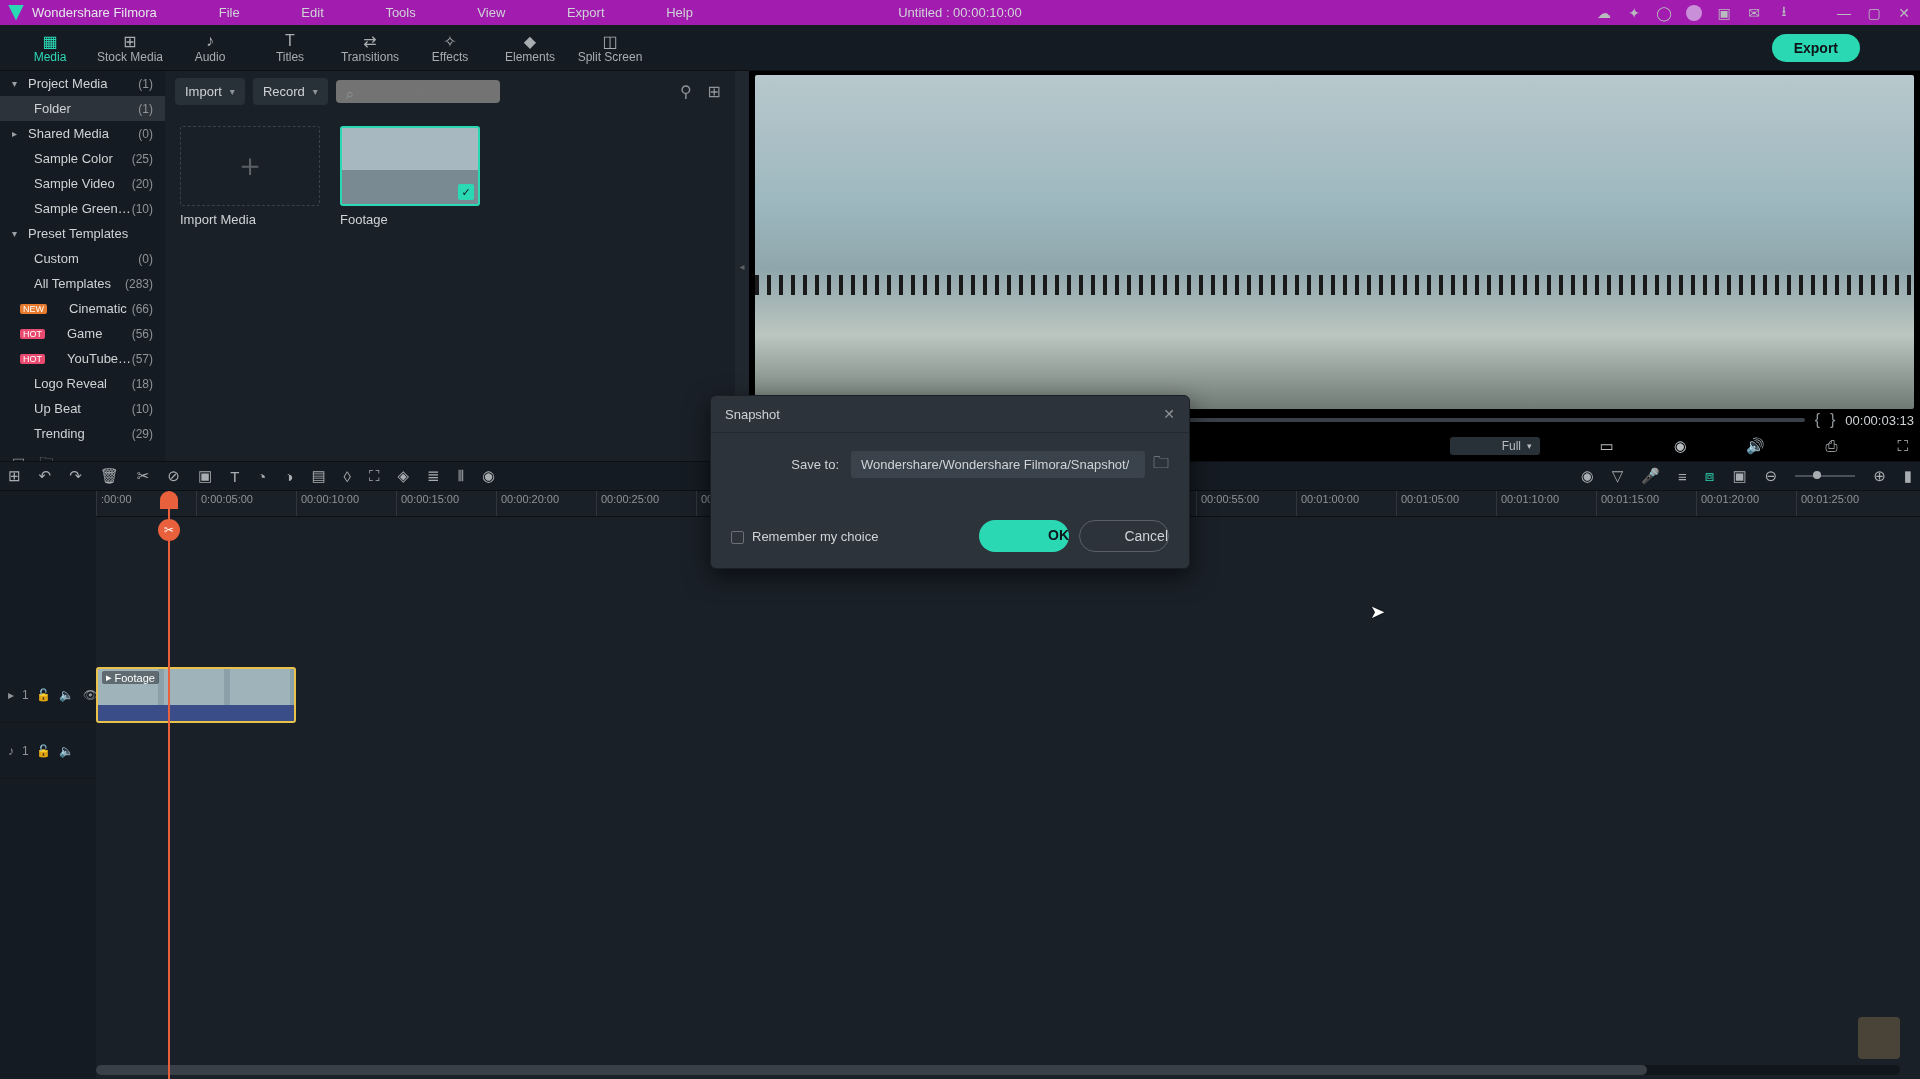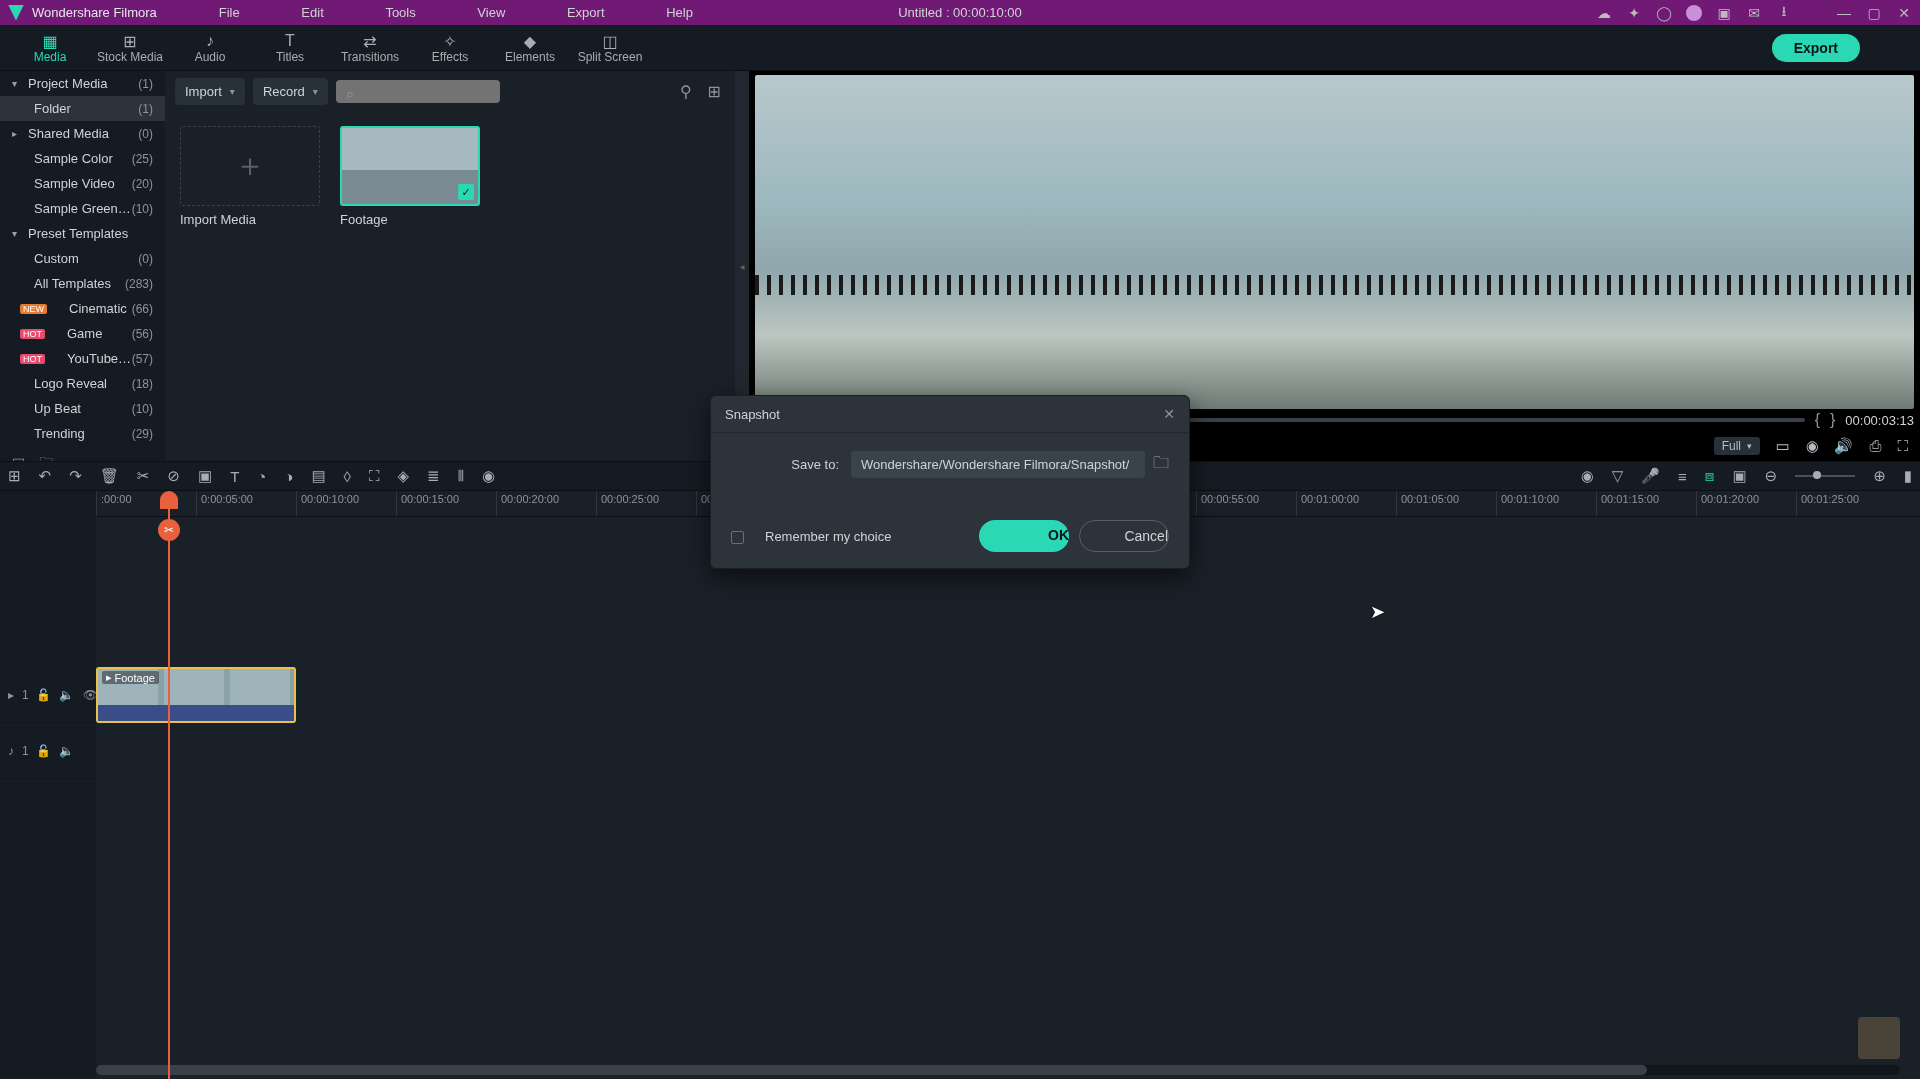--- a/index.html
+++ b/index.html
@@ -1,19 +1,19 @@
 <!DOCTYPE html>
 <html><head>
 <meta charset="utf-8">
 <style>
 * { margin:0; padding:0; box-sizing:border-box; font-family:"Segoe UI",Arial,sans-serif; }
 body { background:#1a2028; color:#cfd3d6; overflow:hidden; width:1920px; height:1079px; position:relative; }
 
 
-.titlebar { height:25px; background:#701a75; display:flex; align-items:center; padding:0 8px; font-size:13px; }
+.titlebar { height:25px; background:#a21caf; display:flex; align-items:center; padding:0 8px; font-size:13px; }
 .titlebar .logo { width:16px; height:16px; background:#2bd8b4; clip-path:polygon(0 0,100% 0,50% 100%); margin-right:8px; }
 .titlebar .app-name { color:#e5e7e9; margin-right:18px; }
 .titlebar .menus span { margin-right:14px; color:#cfd3d6; cursor:pointer;padding-left:44px; }
 .titlebar .center-title { position:absolute; left:50%; transform:translateX(-50%); color:#cfd3d6; font-size:13px; }
 .titlebar .right-icons { margin-left:auto; display:flex; align-items:center; gap:14px; }
 .titlebar .right-icons span { width:16px; height:16px; display:inline-flex; align-items:center; justify-content:center; color:#b8bcbf; cursor:pointer; font-size:14px; }
 .titlebar .avatar { width:16px; height:16px; border-radius:50%; background:#c98fd8; }
 
 
 .tabbar { height:46px; background:#151b22; border-bottom:1px solid #0c1014; display:flex; align-items:center; padding:0 10px; }
@@ -59,21 +59,21 @@
 .video .pier { position:absolute; left:0; right:0; top:60%; height:20px; background:repeating-linear-gradient(90deg,#1a1a1a 0 4px,transparent 4px 12px); }
 .preview .progress { height:22px; display:flex; align-items:center; gap:10px; }
 .preview .progress .bar { flex:1; height:4px; background:#3a4048; border-radius:2px; position:relative; }
 .preview .progress .bar .fill { position:absolute; left:0; top:0; bottom:0; width:22%; background:#2bd8b4; border-radius:2px; }
 .preview .progress .bar .knob { position:absolute; left:22%; top:-4px; width:12px; height:12px; background:#e5e7e9; border-radius:50%; }
 .preview .progress .tc { font-size:13px; color:#cfd3d6; }
 .preview .progress .brace { color:#8e9498; font-size:16px; cursor:pointer; }
 .preview .ctrlbar { height:30px; display:flex; align-items:center; gap:16px; justify-content:flex-end; padding:0 6px; color:#b8bcbf; font-size:15px; }
 .preview .ctrlbar .quality { background:#283038; border-radius:3px; padding:2px 8px; font-size:12px; display:flex; align-items:center; gap:6px; }
 .preview .ctrlbar .quality::after{ content:"▾"; font-size:9px; }
-.preview .ctrlbar span[data-interactable] { cursor:pointer; }
+.preview .ctrlbar span[data-interactable] { cursor:pointer;margin-left:44px; }
 
 
 .toolrail { height:30px; background:#151b22; border-top:1px solid #0c1014; border-bottom:1px solid #0c1014; display:flex; align-items:center; padding:0 8px; gap:18px; color:#a8adb1; font-size:15px; }
 .toolrail span { cursor:pointer; }
 .toolrail .spacer-big { flex:1; }
 .toolrail .zoom-line { width:60px; height:2px; background:#4a5058; position:relative; }
 .toolrail .zoom-line::after { content:""; position:absolute; left:30%; top:-4px; width:8px; height:8px; background:#a8adb1; border-radius:50%; }
 
 
 .timeline { background:#1a2028; position:relative; height:calc(1079px - 25px - 46px - 390px - 30px); }
@@ -95,21 +95,21 @@
 .dialog { position:absolute; left:710px; top:395px; width:480px; background:#2c333b; border:1px solid #1a1f25; border-radius:6px; box-shadow:0 8px 24px rgba(0,0,0,.6); z-index:60; font-size:13px; }
 .dialog .dh { padding:10px 14px; border-bottom:1px solid #22282f; display:flex; align-items:center; }
 .dialog .dh .x { margin-left:auto; color:#8e9498; cursor:pointer; font-size:14px; }
 .dialog .db { padding:18px 20px 14px; }
 .dialog .frow { display:flex; align-items:center; margin-bottom:18px; }
 .dialog .frow .flab { width:120px; text-align:right; padding-right:12px; color:#cfd3d6; }
 .dialog .frow .fctrl { flex:1; background:#3a424b; border-radius:3px; padding:6px 10px; display:flex; align-items:center; }
 .dialog .frow .fctrl.sel::after { content:"▾"; margin-left:auto; color:#8e9498; font-size:10px; }
 .dialog .frow .browse { margin-left:8px; color:#a8adb1; font-size:16px; cursor:pointer; }
 .dialog .dfoot { display:flex; align-items:center; padding:10px 20px 16px; }
-.dialog .chk { display:flex; align-items:flex-end; gap:21px; color:#cfd3d6; font-size:13px; cursor:pointer; }
+.dialog .chk { display:flex; align-items:flex-end; gap:8px; color:#cfd3d6; font-size:13px; cursor:pointer; }
 .dialog .chk .box { width:13px; height:13px; border:1px solid #6a7076; border-radius:2px; }
 .dialog .btns { margin-left:auto; display:flex; gap:10px; }
 .dialog .btn { min-width:90px; padding:7px 0; border-radius:18px; font-size:14px; text-align:right; cursor:pointer; }
 .dialog .btn.ok { background:#2bd8b4; color:#0e1419; font-weight:600; }
 .dialog .btn.cancel { background:transparent; border:1px solid #5a6066; color:#cfd3d6; }
 
 .cursor { position:absolute; left:1370px; top:601px; z-index:70; color:#fff; font-size:18px; pointer-events:none; text-shadow:0 0 2px #000; }
 .nugget { position:absolute; right:20px; bottom:20px; width:42px; height:42px; background:#4a4438; border-radius:4px; }
 </style>
 </head>

